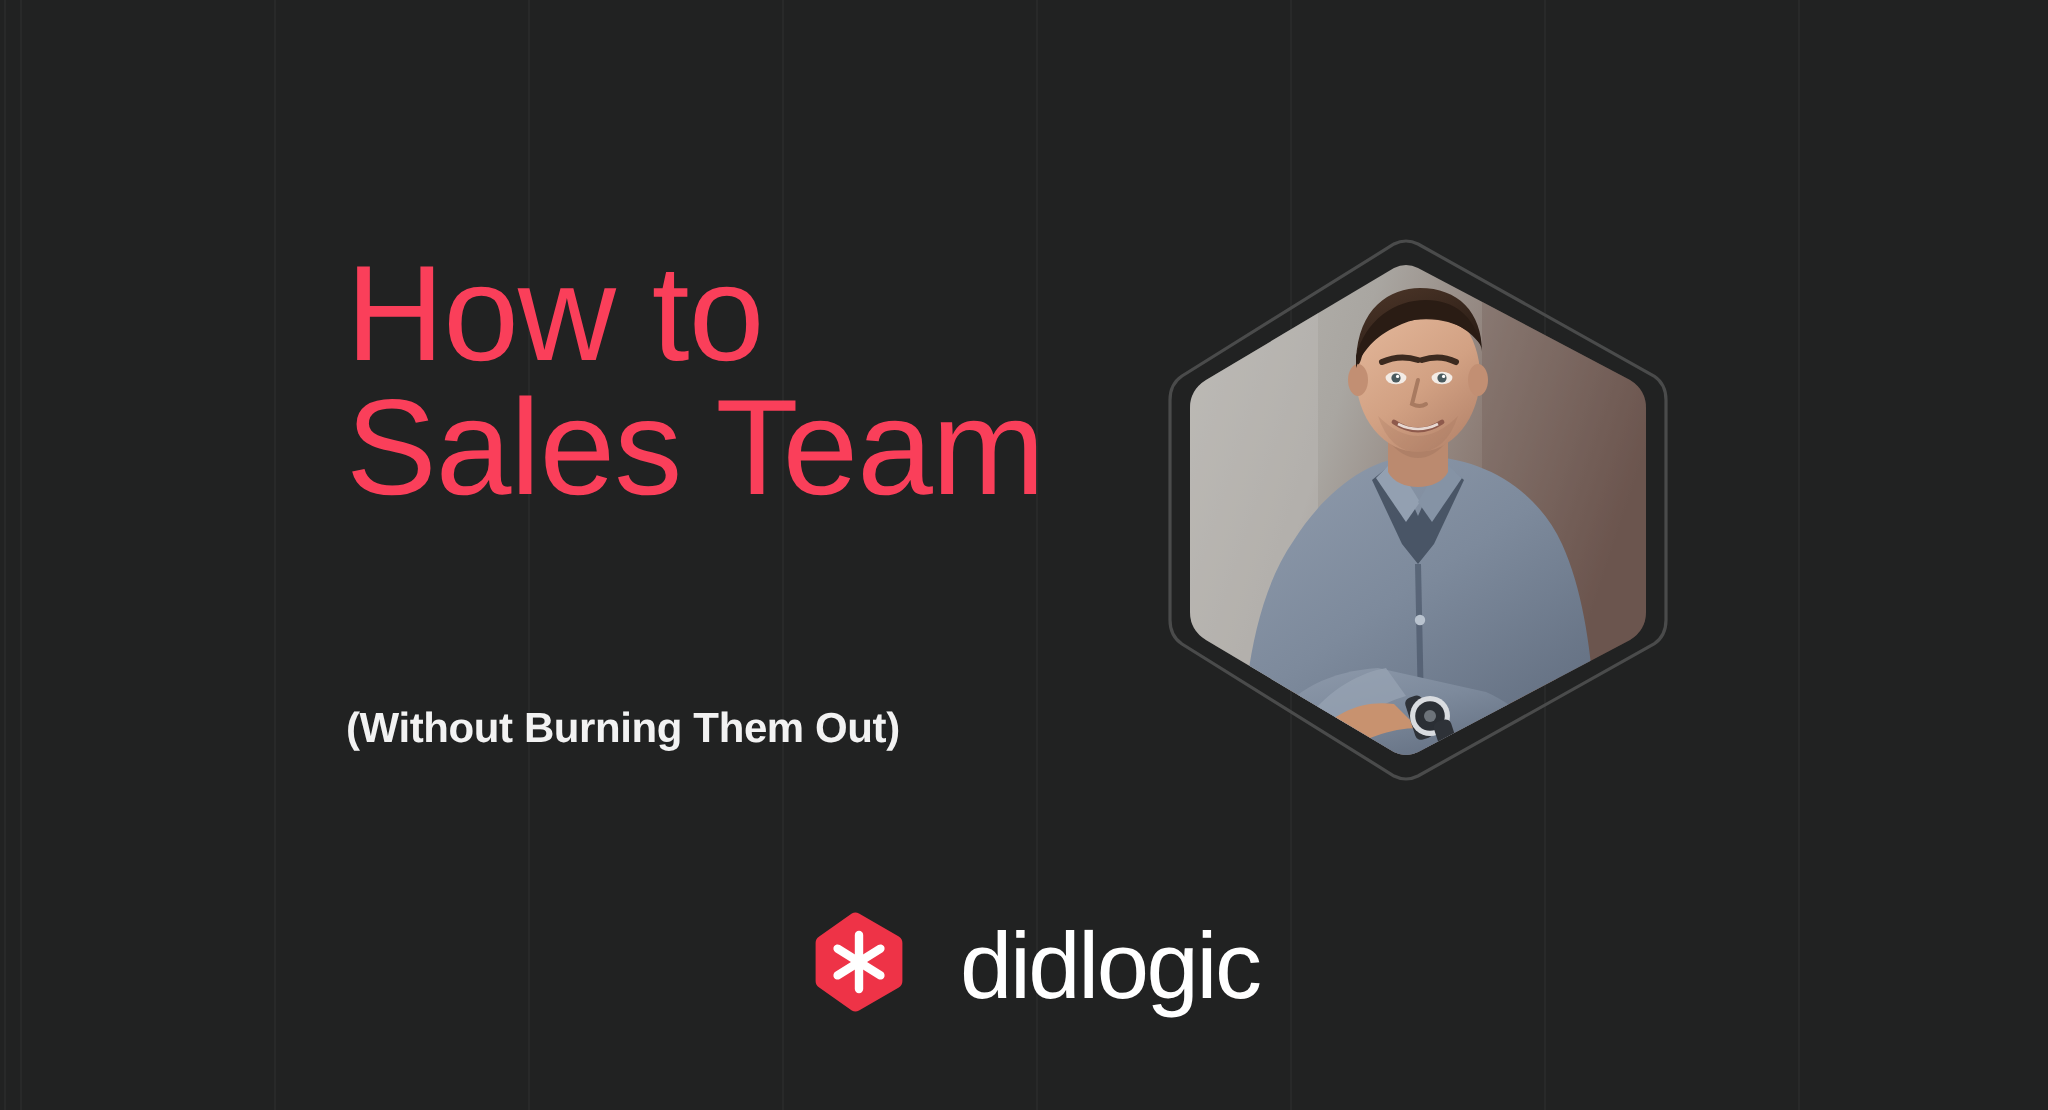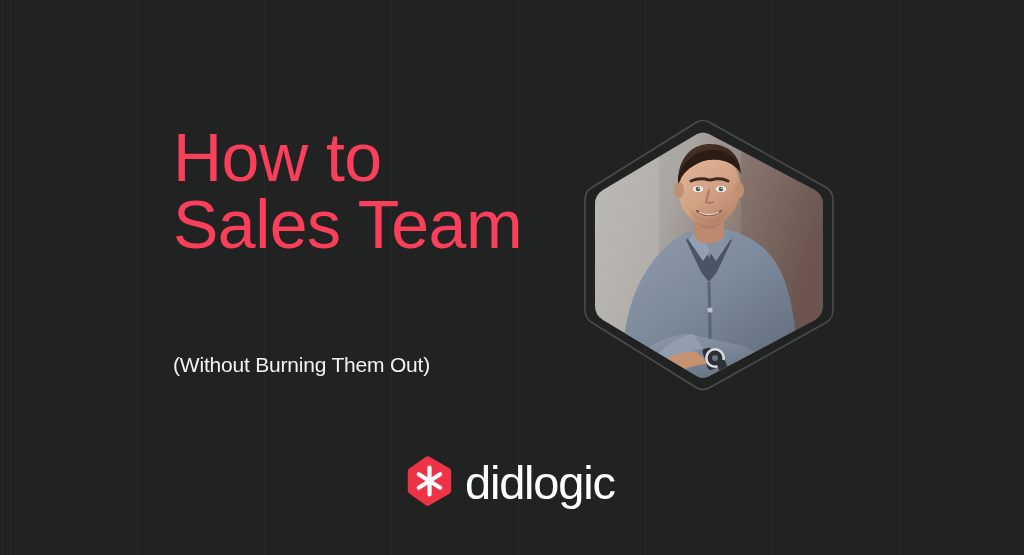--- a/index.html
+++ b/index.html
@@ -47,21 +47,21 @@
     letter-spacing: -0.5px;
     white-space: nowrap;
   }
   #subtitle {
     position: absolute;
     left: 173px;
     top: 352px;
     color: #f2f2f2;
     font-size: 21px;
     line-height: 26px;
-    font-weight: 400;
+    font-weight: 700;
     letter-spacing: -0.2px;
     white-space: nowrap;
     text-align: center;
   }
 
   
   #portrait-wrap {
     position: absolute;
     left: 580px;
     top: 118px;
@@ -82,21 +82,21 @@
   }
 
   
   #logo {
     position: absolute;
     left: 407px;
     top: 452px;
     height: 58px;
     display: flex;
     align-items: center;
-    gap: 13px;
+    gap: 28px;
   }
   #logo-mark { width: 45px; height: 50px; display:block; }
   #logo-word {
     color: #ffffff;
     font-size: 47px;
     line-height: 47px;
     font-weight: 500;
     letter-spacing: -1.2px;
     white-space: nowrap;
     position: relative;

